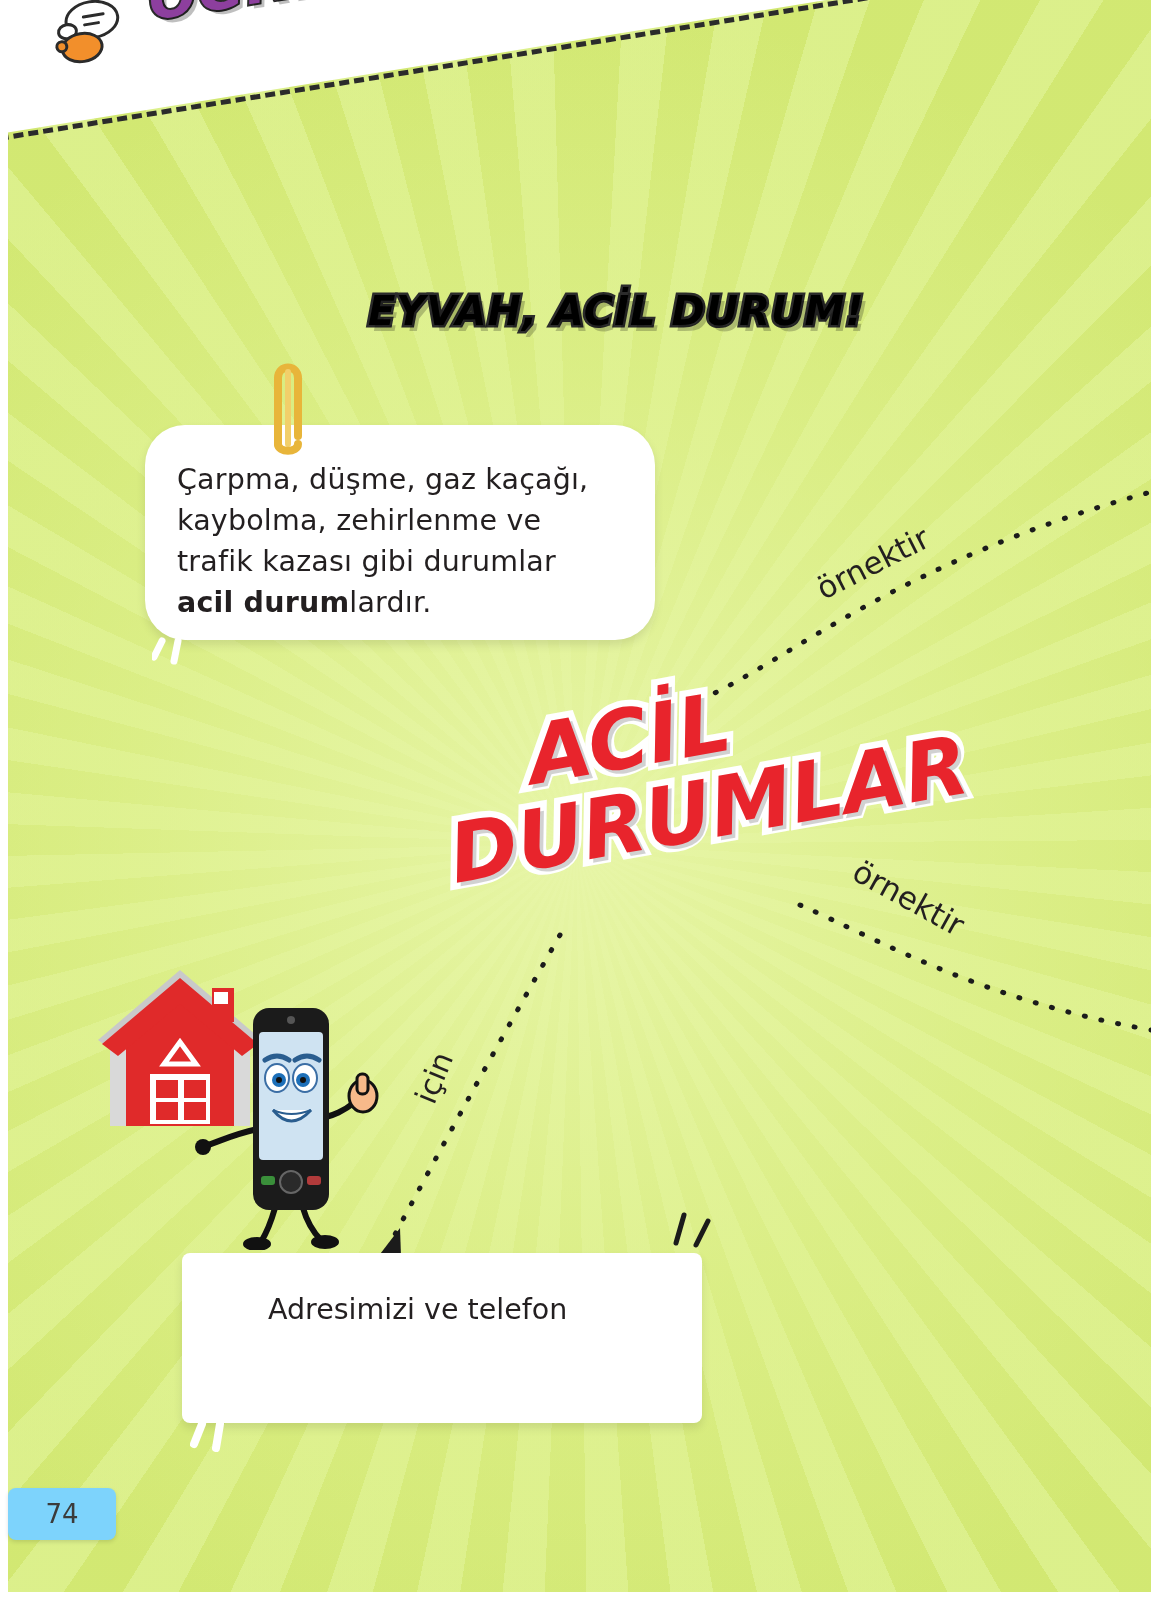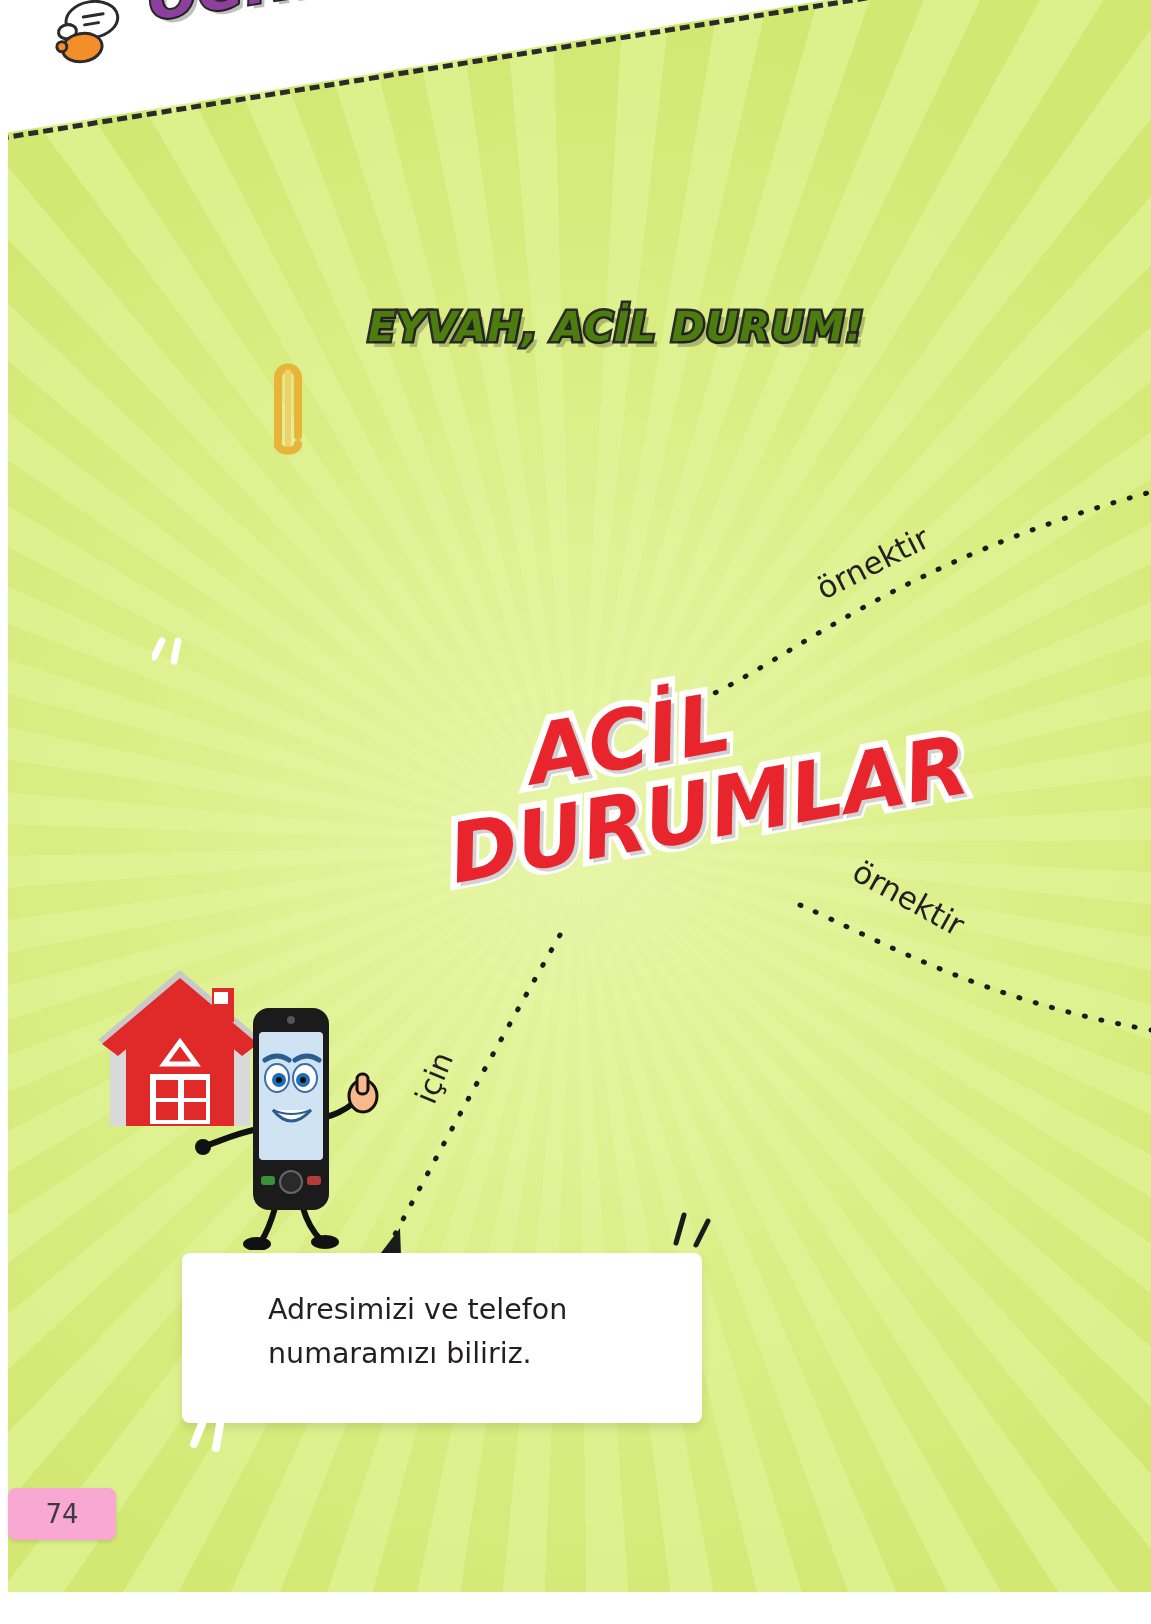--- a/index.html
+++ b/index.html
@@ -91,26 +91,26 @@
     left: 78px;
     top: 150px;
     width: 90px;
     height: 70px;
   }
 
   
   .section-heading {
     position: absolute;
     left: 368px;
-    top: 304px;
+    top: 288px;
     font-size: 40px;
     font-weight: 900;
     font-style: italic;
     letter-spacing: 1px;
-    color: #4d7c0f;
+    color: #000000;
     -webkit-text-stroke: 5px #2b2b2b;
     paint-order: stroke fill;
     text-shadow: 5px 6px 0 rgba(0,0,0,0.22);
     white-space: nowrap;
   }
 
   
   .bubble {
     position: absolute;
     background: #ffffff;
@@ -267,21 +267,21 @@
     height: 250px;
   }
 
   
   #page-number {
     position: absolute;
     left: 8px;
     top: 1488px;
     width: 108px;
     height: 52px;
-    background: #f9a8d4;
+    background: #7dd3fc;
     border-radius: 8px;
     box-shadow: 0 2px 4px rgba(0,0,0,0.12);
   }
   #page-number span {
     position: absolute;
     left: 0;
     top: 0;
     width: 108px;
     height: 52px;
     line-height: 52px;
@@ -349,20 +349,28 @@
 
   <div class="lbl" id="lbl-ornektir1">örnektir</div>
   <div class="lbl" id="lbl-ornektir2">örnektir</div>
   <div class="lbl" id="lbl-icin">için</div>
 
   <div class="center-title">
     <div class="l1">ACİL</div>
     <div class="l2">DURUMLAR</div>
   </div>
 
+  <div class="bubble" id="bubble-info">
+    <div class="txt">
+      <p>Çarpma, düşme, gaz kaçağı,</p>
+      <p>kaybolma, zehirlenme ve</p>
+      <p>trafik kazası gibi durumlar</p>
+      <p><span class="bold">acil durum</span><span>lardır.</span></p>
+    </div>
+  </div>
   <svg class="bubble-tail-info" viewBox="0 0 40 36">
     <line x1="10" y1="4" x2="2" y2="20" stroke="#ffffff" stroke-width="7" stroke-linecap="round"></line>
     <line x1="26" y1="4" x2="22" y2="24" stroke="#ffffff" stroke-width="7" stroke-linecap="round"></line>
   </svg>
 
   <svg class="paperclip" viewBox="0 0 50 105">
     <path d="M16 92 L16 26 C16 12, 36 12, 36 26 L36 84" fill="none" stroke="#e8b53a" stroke-width="8" stroke-linecap="round"></path>
     <path d="M26 92 L26 26 C26 18, 26 18, 26 26 L26 84" fill="none" stroke="#f2cf6a" stroke-width="6" stroke-linecap="round"></path>
     <path d="M16 92 C16 101, 36 101, 36 92" fill="none" stroke="#e8b53a" stroke-width="8" stroke-linecap="round"></path>
   </svg>
@@ -411,21 +419,20 @@
     <circle cx="108" cy="80" r="3" fill="#111"></circle>
     <path d="M70 60 Q82 52, 94 60" fill="none" stroke="#2a5d8f" stroke-width="5" stroke-linecap="round"></path>
     <path d="M100 60 Q112 52, 124 60" fill="none" stroke="#2a5d8f" stroke-width="5" stroke-linecap="round"></path>
     <path d="M78 110 Q96 132, 116 110" fill="#ffffff" stroke="#2a5d8f" stroke-width="3"></path>
     <path d="M78 110 Q96 118, 116 110" fill="none" stroke="#2a5d8f" stroke-width="2"></path>
   </svg>
 
   <div class="bubble" id="bubble-address">
     <div class="txt">
       <p>Adresimizi ve telefon</p>
-      <p>numaramızı biliriz.</p>
     </div>
   </div>
   <svg class="bubble-tail-address" viewBox="0 0 46 40">
     <line x1="12" y1="4" x2="4" y2="24" stroke="#ffffff" stroke-width="8" stroke-linecap="round"></line>
     <line x1="30" y1="4" x2="26" y2="28" stroke="#ffffff" stroke-width="8" stroke-linecap="round"></line>
   </svg>
 
   <svg style="position:absolute;left:662px;top:1205px;width:60px;height:50px;" viewBox="0 0 60 50">
     <line x1="14" y1="38" x2="22" y2="10" stroke="#1b1b1b" stroke-width="5" stroke-linecap="round"></line>
     <line x1="34" y1="40" x2="46" y2="16" stroke="#1b1b1b" stroke-width="5" stroke-linecap="round"></line>

